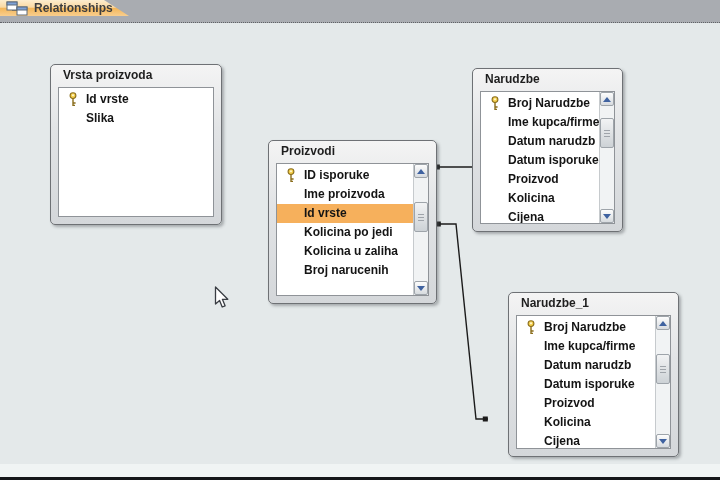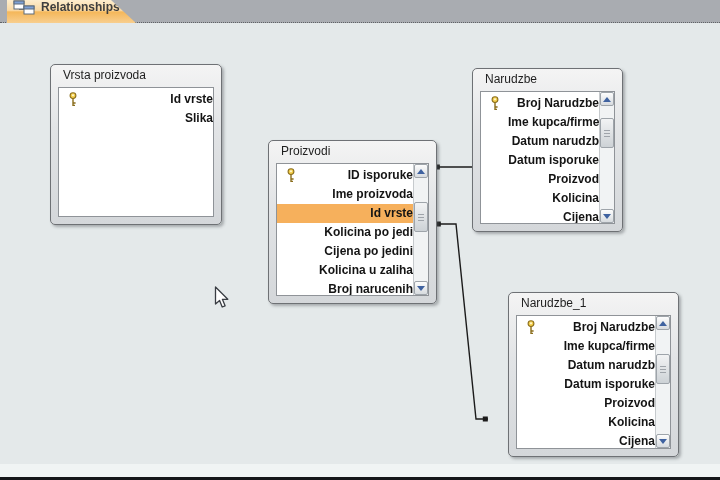--- a/index.html
+++ b/index.html
@@ -2,40 +2,40 @@
 <html><head>
 <meta charset="utf-8">
 <style>
   * { margin:0; padding:0; box-sizing:border-box; }
   body { font-family:"Liberation Sans", sans-serif; }
   .screen{ position:relative; width:720px; height:480px; background:#E4E9EA; overflow:hidden; }
 
   
   .tabbar{ position:absolute; left:0; top:0; width:720px; height:23px;
            background:#A9ACB1; border-bottom:1px dotted #5F6266; }
-  .tab{ position:absolute; left:7px; top:0; width:129px; height:23px;
+  .tab{ position:absolute; left:0; top:0; width:129px; height:16px;
         background:linear-gradient(180deg,#FDEDCE 0%,#FAD9A3 45%,#F4B75A 52%,#F8CE8E 100%);
         clip-path:polygon(0 0,104px 0,129px 100%,0 100%);
-        display:flex; align-items:flex-start; }
+        display:flex; align-items:center; }
   .tab-icon{ margin-left:6px; display:inline-flex; }
   .tab-label{ margin-left:6px; font-size:12px; font-weight:bold; color:#3E3E3E; }
 
   
   .canvas{ position:absolute; left:0; top:24px; width:720px; height:456px; }
   .rel-lines{ position:absolute; left:0; top:0; width:720px; height:480px; pointer-events:none; }
 
   
   .table{ position:absolute; border:1px solid #6E7175; border-radius:5px;
           background:linear-gradient(180deg,#F4F4F4 0%,#E2E4E6 40%,#D4D7DA 100%);
           box-shadow:2px 2px 3px rgba(90,95,100,0.45); }
   .table-title{ height:22px; line-height:21px; padding-left:12px; font-size:12px; color:#1E1E1E;
-                white-space:nowrap; overflow:hidden; }
+                white-space:nowrap; overflow:hidden;font-weight:bold; }
   .fields{ position:absolute; left:7px; right:7px; top:22px; bottom:7px;
            background:#FFFFFF; border:1px solid #8F9398; overflow:hidden; }
-  .rows{ position:absolute; left:0; top:2px; right:0;text-align:right; }
+  .rows{ position:absolute; left:0; top:2px; right:0; }
   .has-scroll .rows{ right:15px; }
   .row{ position:relative; height:19px; line-height:19px; padding-left:27px;
         font-size:12px; font-weight:600; color:#141414; white-space:nowrap; overflow:hidden; }
   .row.hl{ background:#F6B05C; }
   .keywrap{ position:absolute; left:9px; top:2px; display:inline-flex; }
 
   
   .scrollbar{ position:absolute; right:0; top:0; bottom:0; width:15px;
               background:#F1F3F4; border-left:1px solid #C6CACD; }
   .sb-btn{ position:absolute; left:0; width:14px; height:14px;
@@ -123,21 +123,20 @@
             <div class="row"><span class="keywrap">
                 <svg width="10" height="15" viewBox="0 0 10 15">
                   <circle cx="5" cy="3.6" r="2.9" fill="#F5D04C" stroke="#8A6D1C" stroke-width="1.1"></circle>
                   <circle cx="5" cy="3.3" r="1" fill="#FFF8D8"></circle>
                   <path d="M5 6.6 L5 14 M5 11 L7.6 11 M5 13.4 L7 13.4" stroke="#8A6D1C" stroke-width="1.4" fill="none"></path>
                 </svg>
               </span><span>ID isporuke</span></div>
             <div class="row"><span>Ime proizvoda</span></div>
             <div class="row hl"><span>Id vrste</span></div>
             <div class="row"><span>Kolicina po jedi</span></div>
-            <div class="row"><span>Cijena po jedini</span></div>
             <div class="row"><span>Kolicina u zaliha</span></div>
             <div class="row"><span>Broj narucenih</span></div>
           </div>
           <div class="scrollbar">
             <div class="sb-btn up">
               <i class="arr-up"></i>
             </div>
             <div class="sb-thumb"></div>
             <div class="sb-btn down">
               <i class="arr-down"></i>

